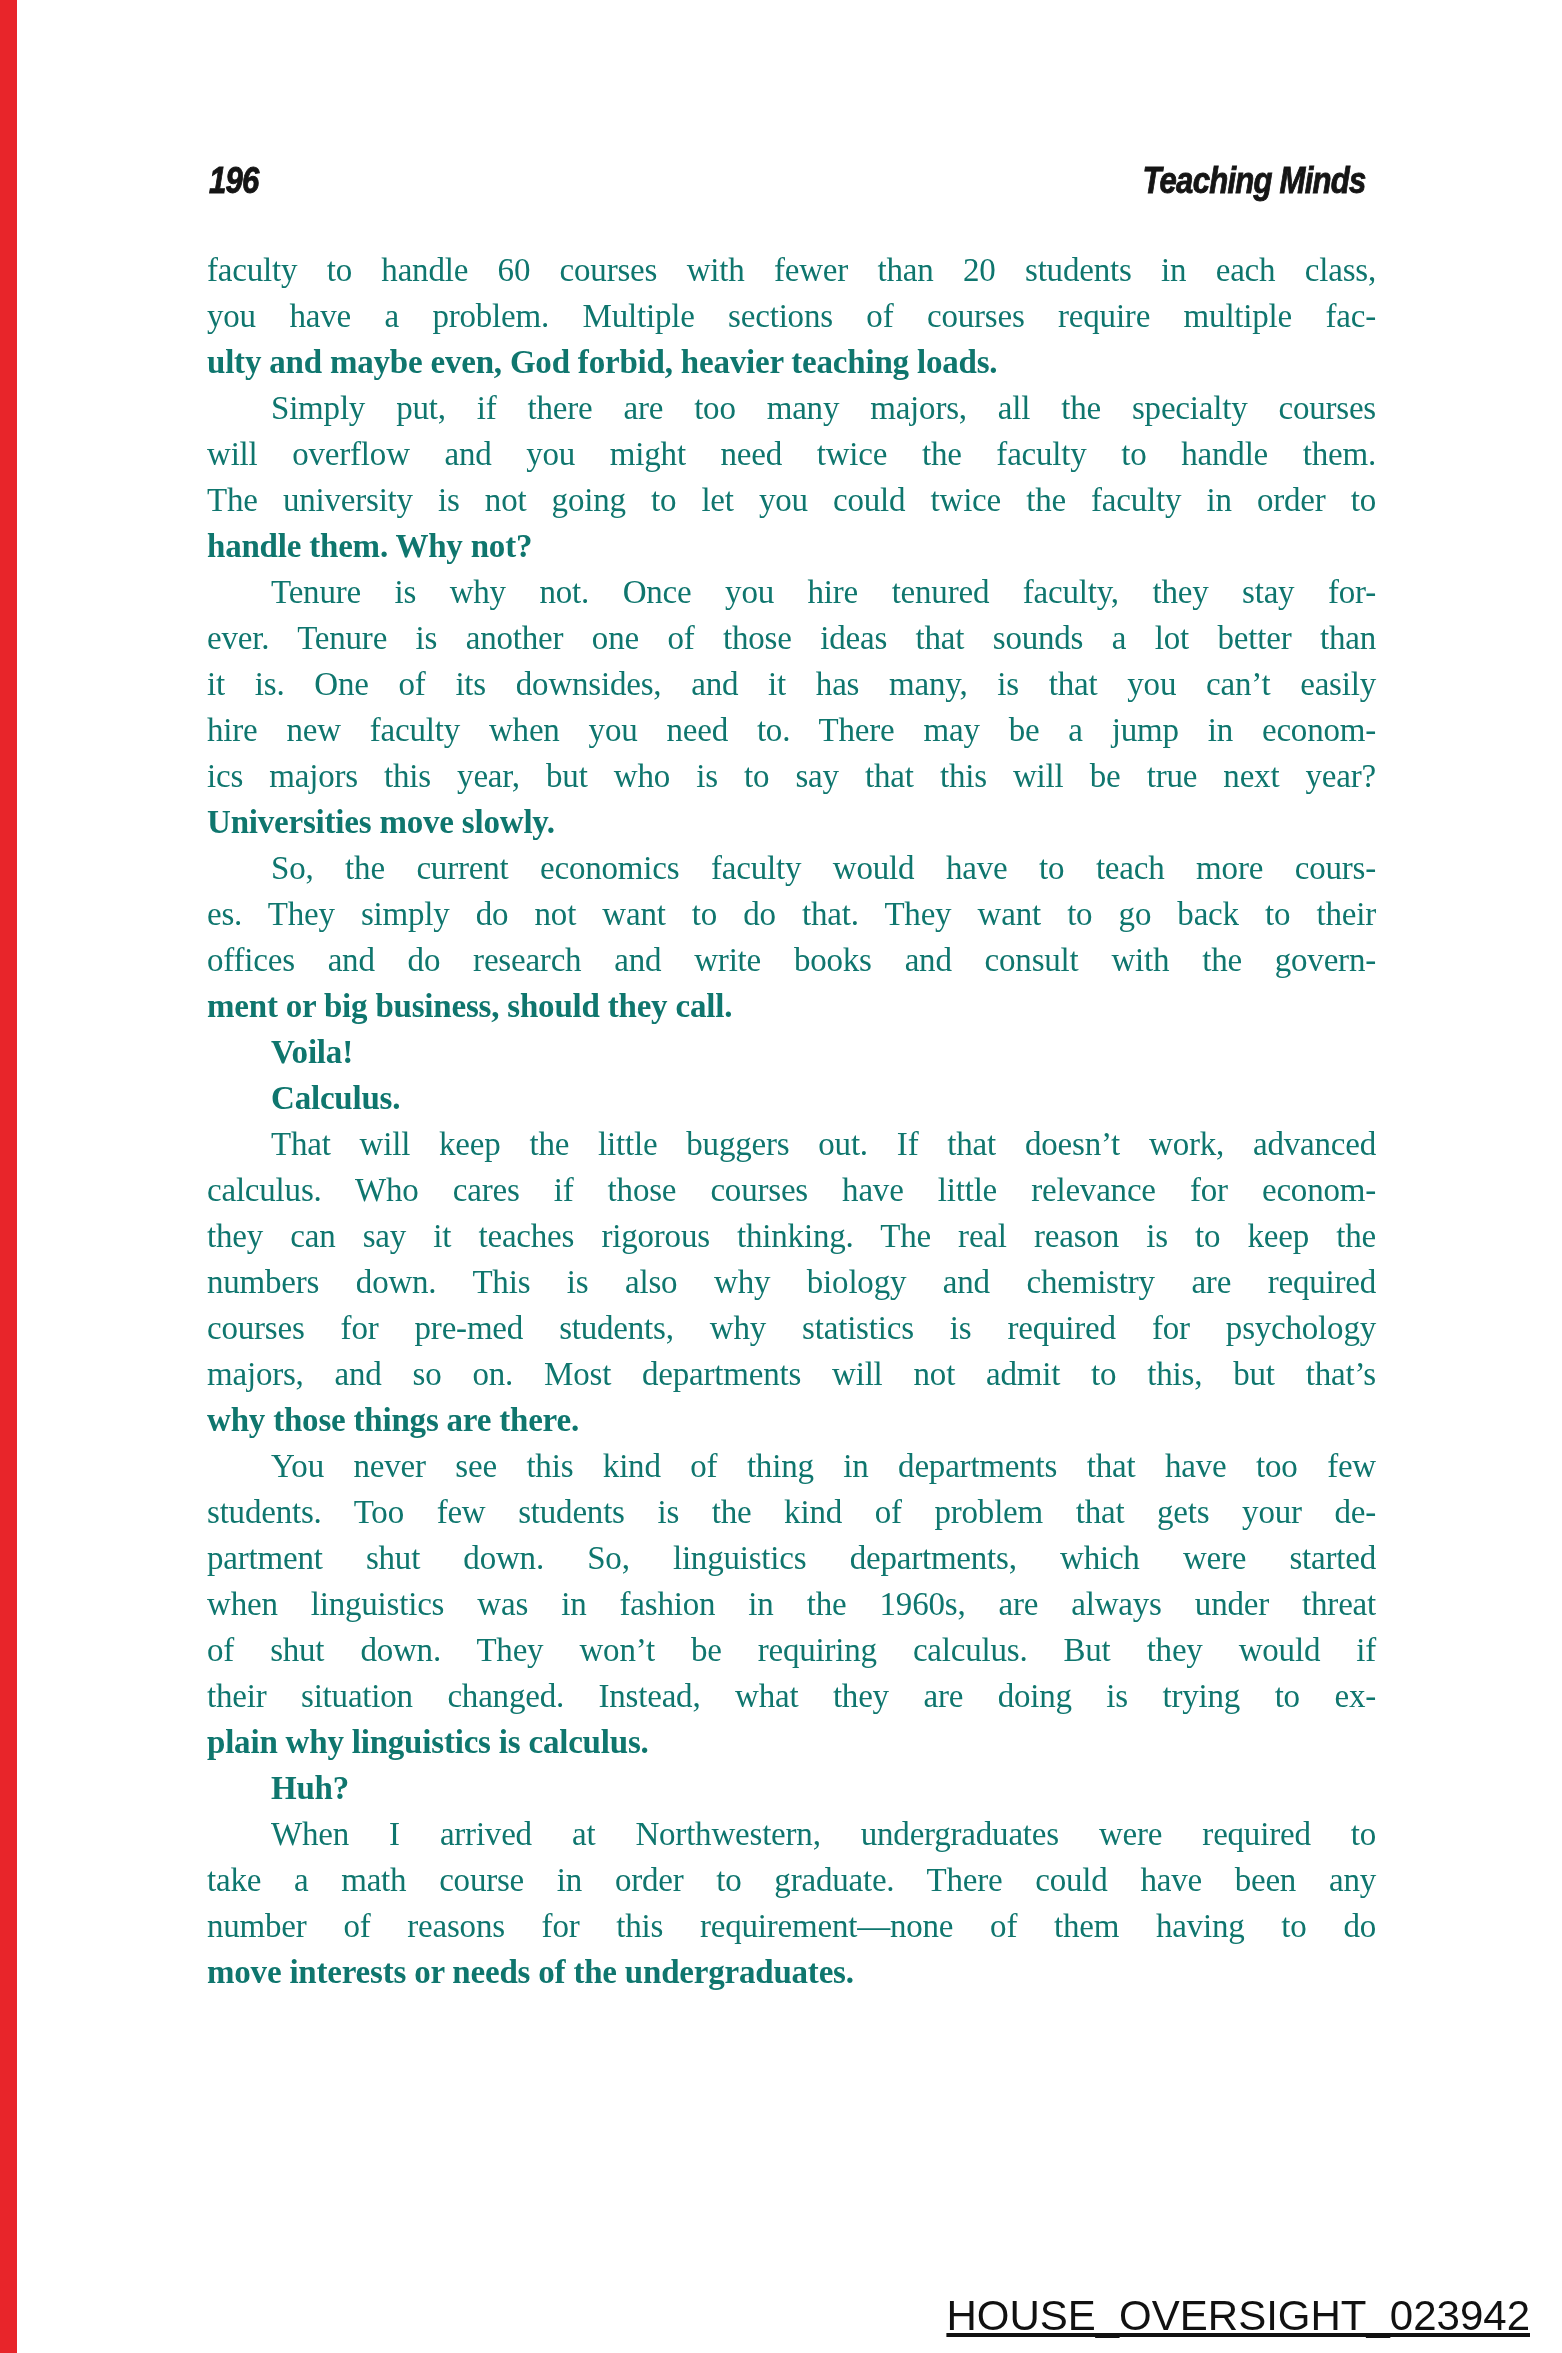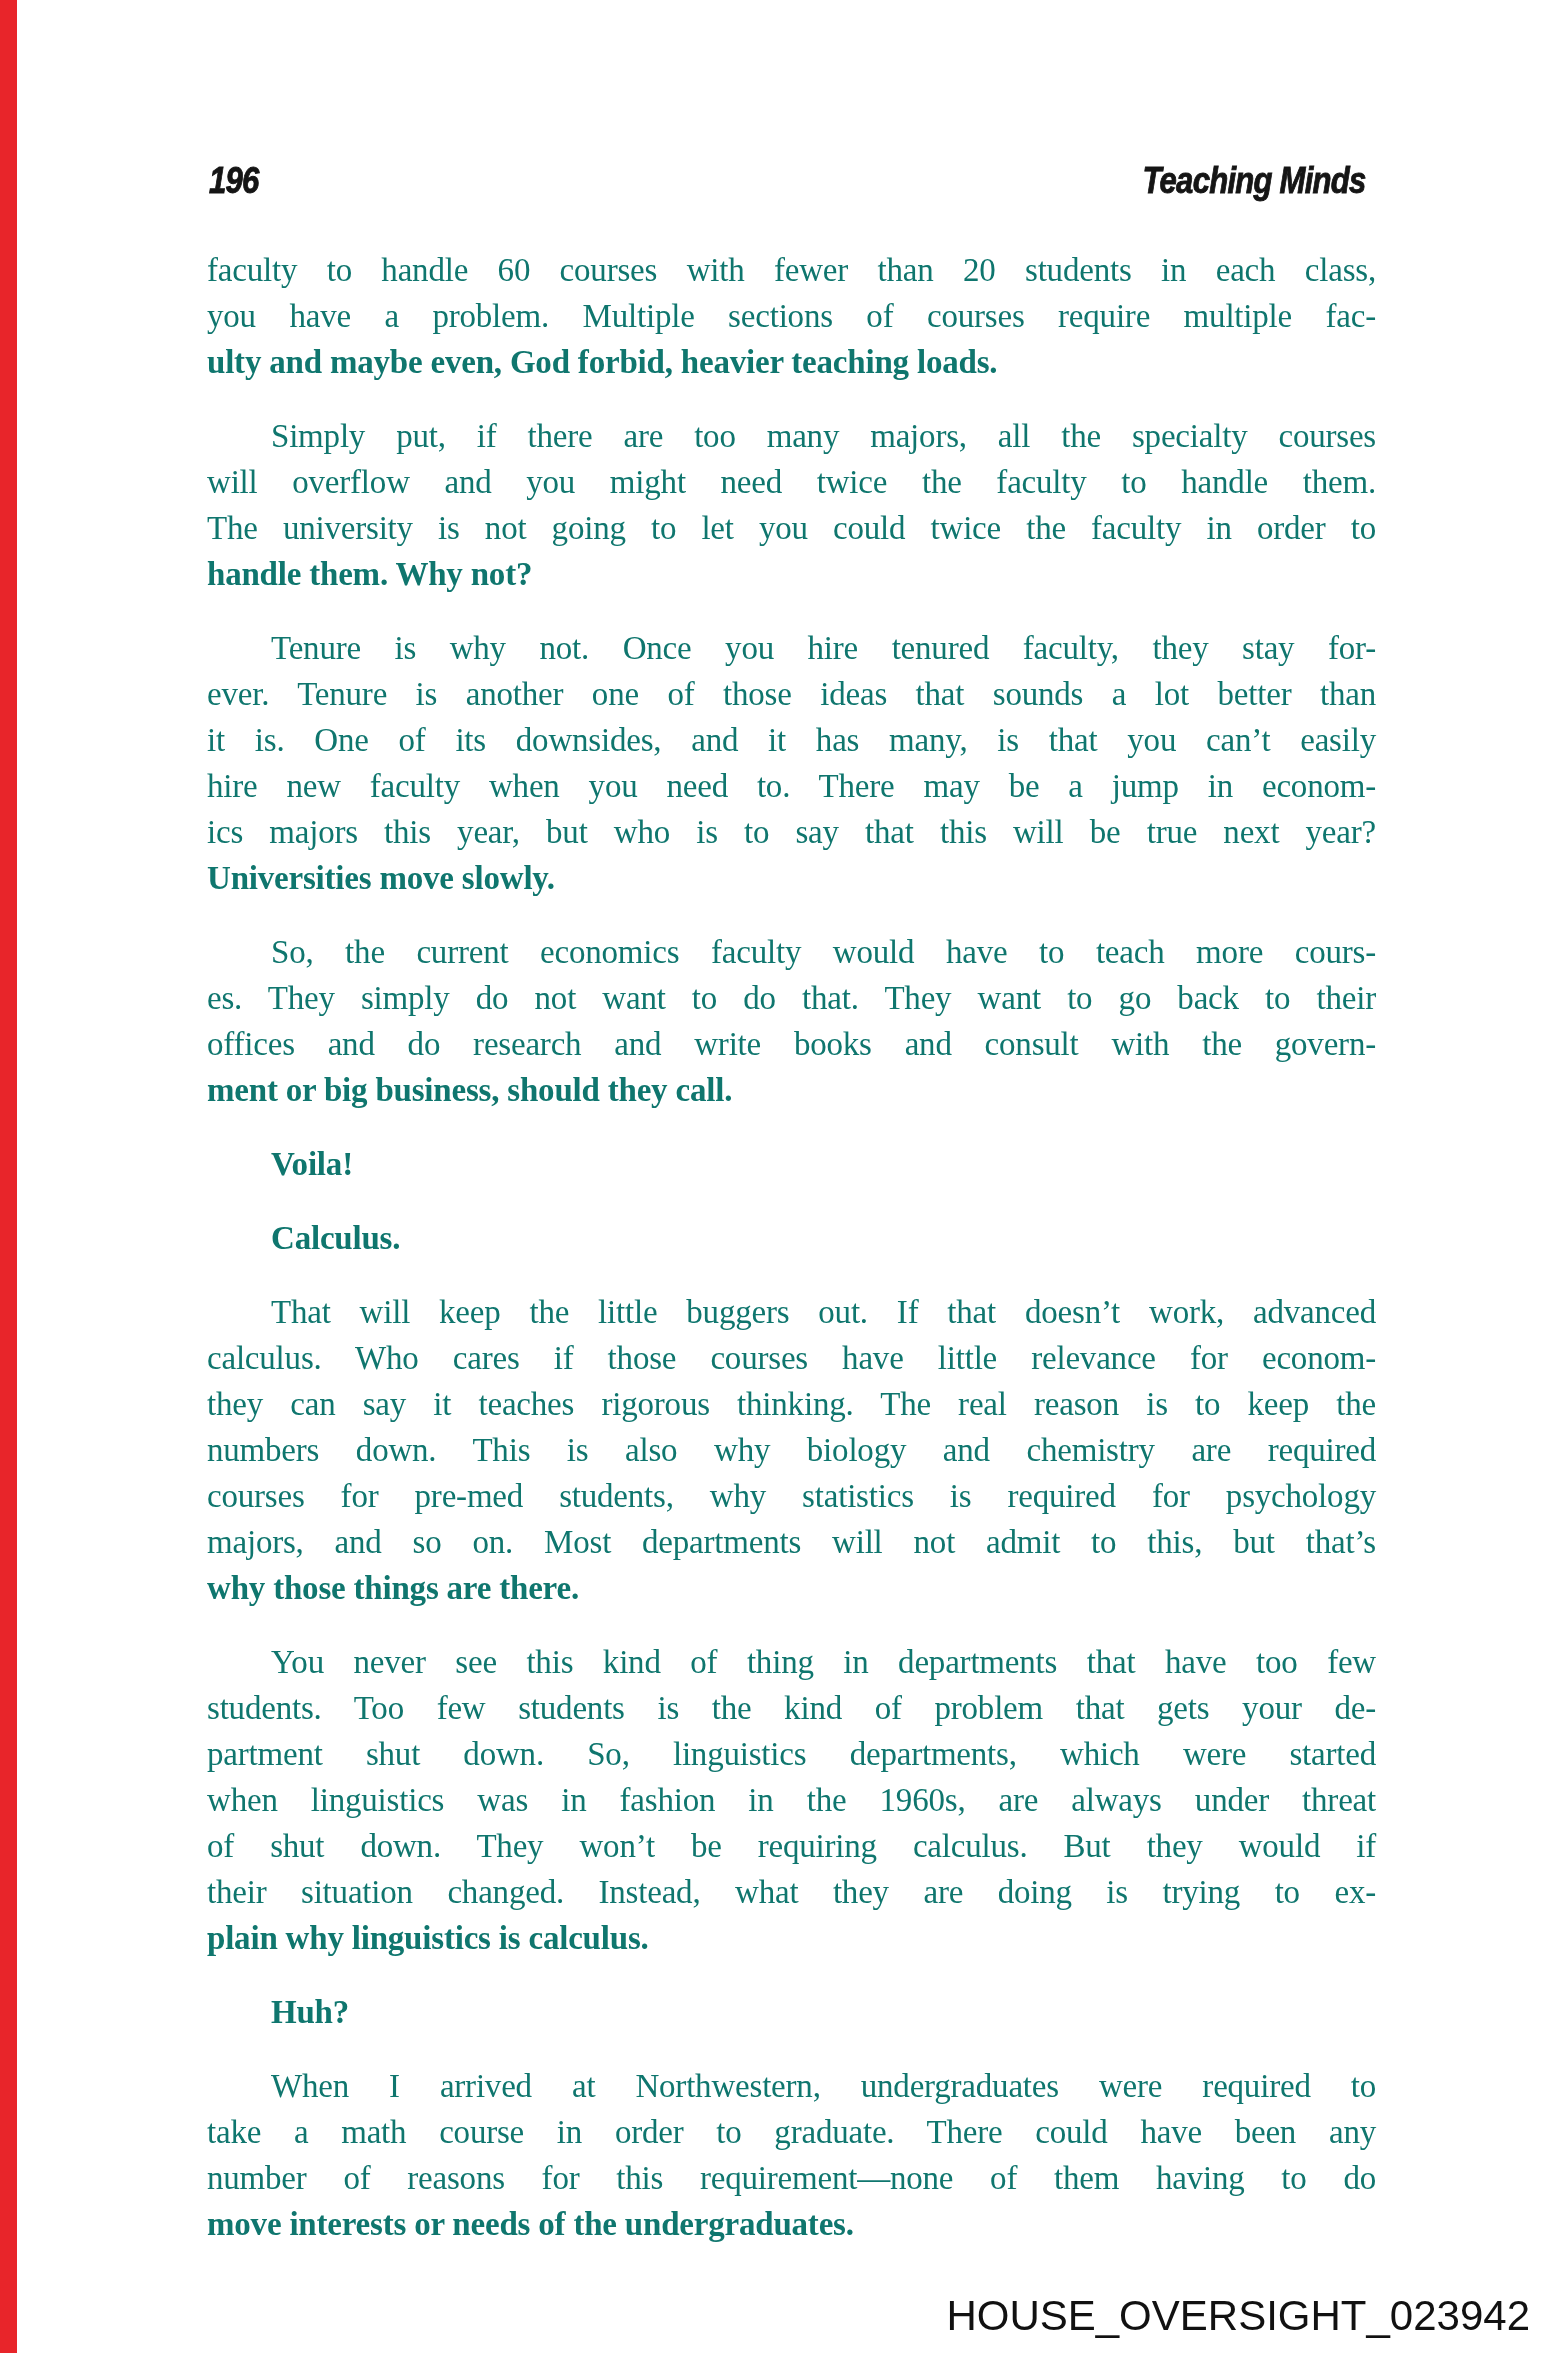--- a/index.html
+++ b/index.html
@@ -64,31 +64,31 @@
     text-align-last: justify;
     letter-spacing: -0.2px;
     overflow: visible;
   }
   .line.para-end {
     text-align-last: left;
     font-weight: bold;
   }
   .line.indented {
     text-indent: 64px;
-    margin-top: 28px;
   }
   .bates-stamp {
     position: absolute;
     top: 2295px;
     right: 32px;
     font-family: "Liberation Sans", sans-serif;
     font-size: 42px;
     line-height: 1;
     color: #111111;
     letter-spacing: 0;
+    text-decoration: underline;
   }
 </style>
 </head>
 <body>
 
 <div class="page">
 
   <div class="red-strip" style="background: rgb(232, 37, 42);"></div>
 
   <div class="running-head">

